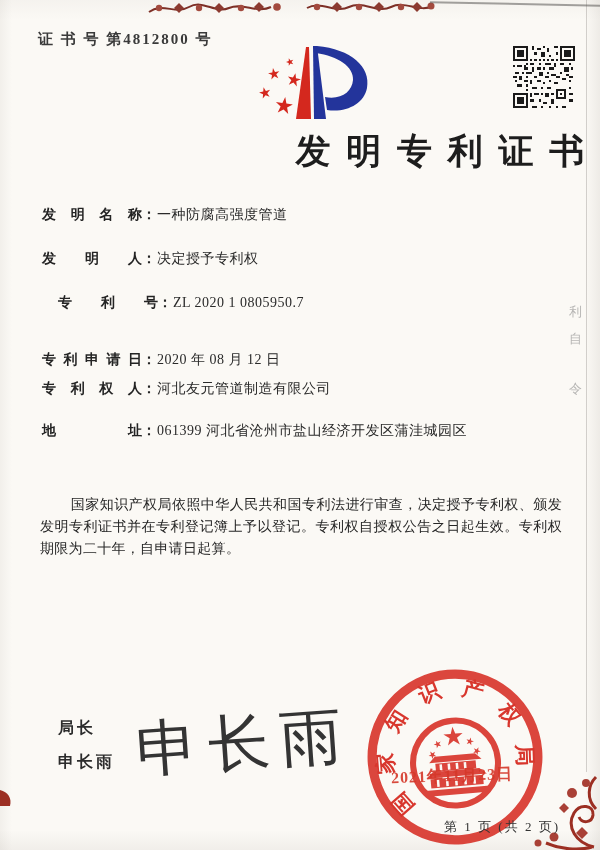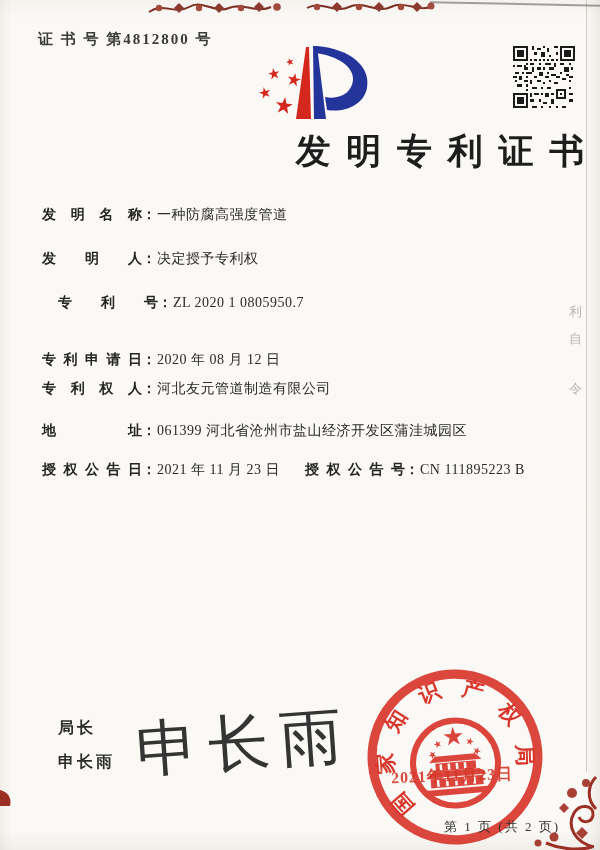--- a/index.html
+++ b/index.html
@@ -214,28 +214,23 @@
   </div>
   <div class="abs field-row r4">
     <span class="flabel">专利申请日</span><span class="fcolon">：</span><span class="fvalue">2020 年 08 月 12 日</span>
   </div>
   <div class="abs field-row r5">
     <span class="flabel">专利权人</span><span class="fcolon">：</span><span class="fvalue">河北友元管道制造有限公司</span>
   </div>
   <div class="abs field-row r6">
     <span class="flabel">地址</span><span class="fcolon">：</span><span class="fvalue">061399 河北省沧州市盐山经济开发区蒲洼城园区</span>
   </div>
-  <div class="abs field-row r7">
-    <span class="flabel">授权公告日</span><span class="fcolon">：</span><span class="fvalue">2021 年 11 月 23 日</span>
-    <span class="grant-group">
-      <span class="flabel">授权公告号</span><span class="fcolon">：</span><span class="fvalue">CN 111895223 B</span>
-    </span>
-  </div>
 
   <div class="abs paras">
+    <p>国家知识产权局依照中华人民共和国专利法进行审查，决定授予专利权、颁发发明专利证书并在专利登记簿上予以登记。专利权自授权公告之日起生效。专利权期限为二十年，自申请日起算。</p>
   </div>
 
   <div class="abs bleed b1">利</div>
   <div class="abs bleed b2">自</div>
   <div class="abs bleed b3">令</div>
 
   <div class="abs signer-pos">局长</div>
   <div class="abs signer-name">申长雨</div>
 
   <svg class="abs signature" viewBox="0 0 230 105">

